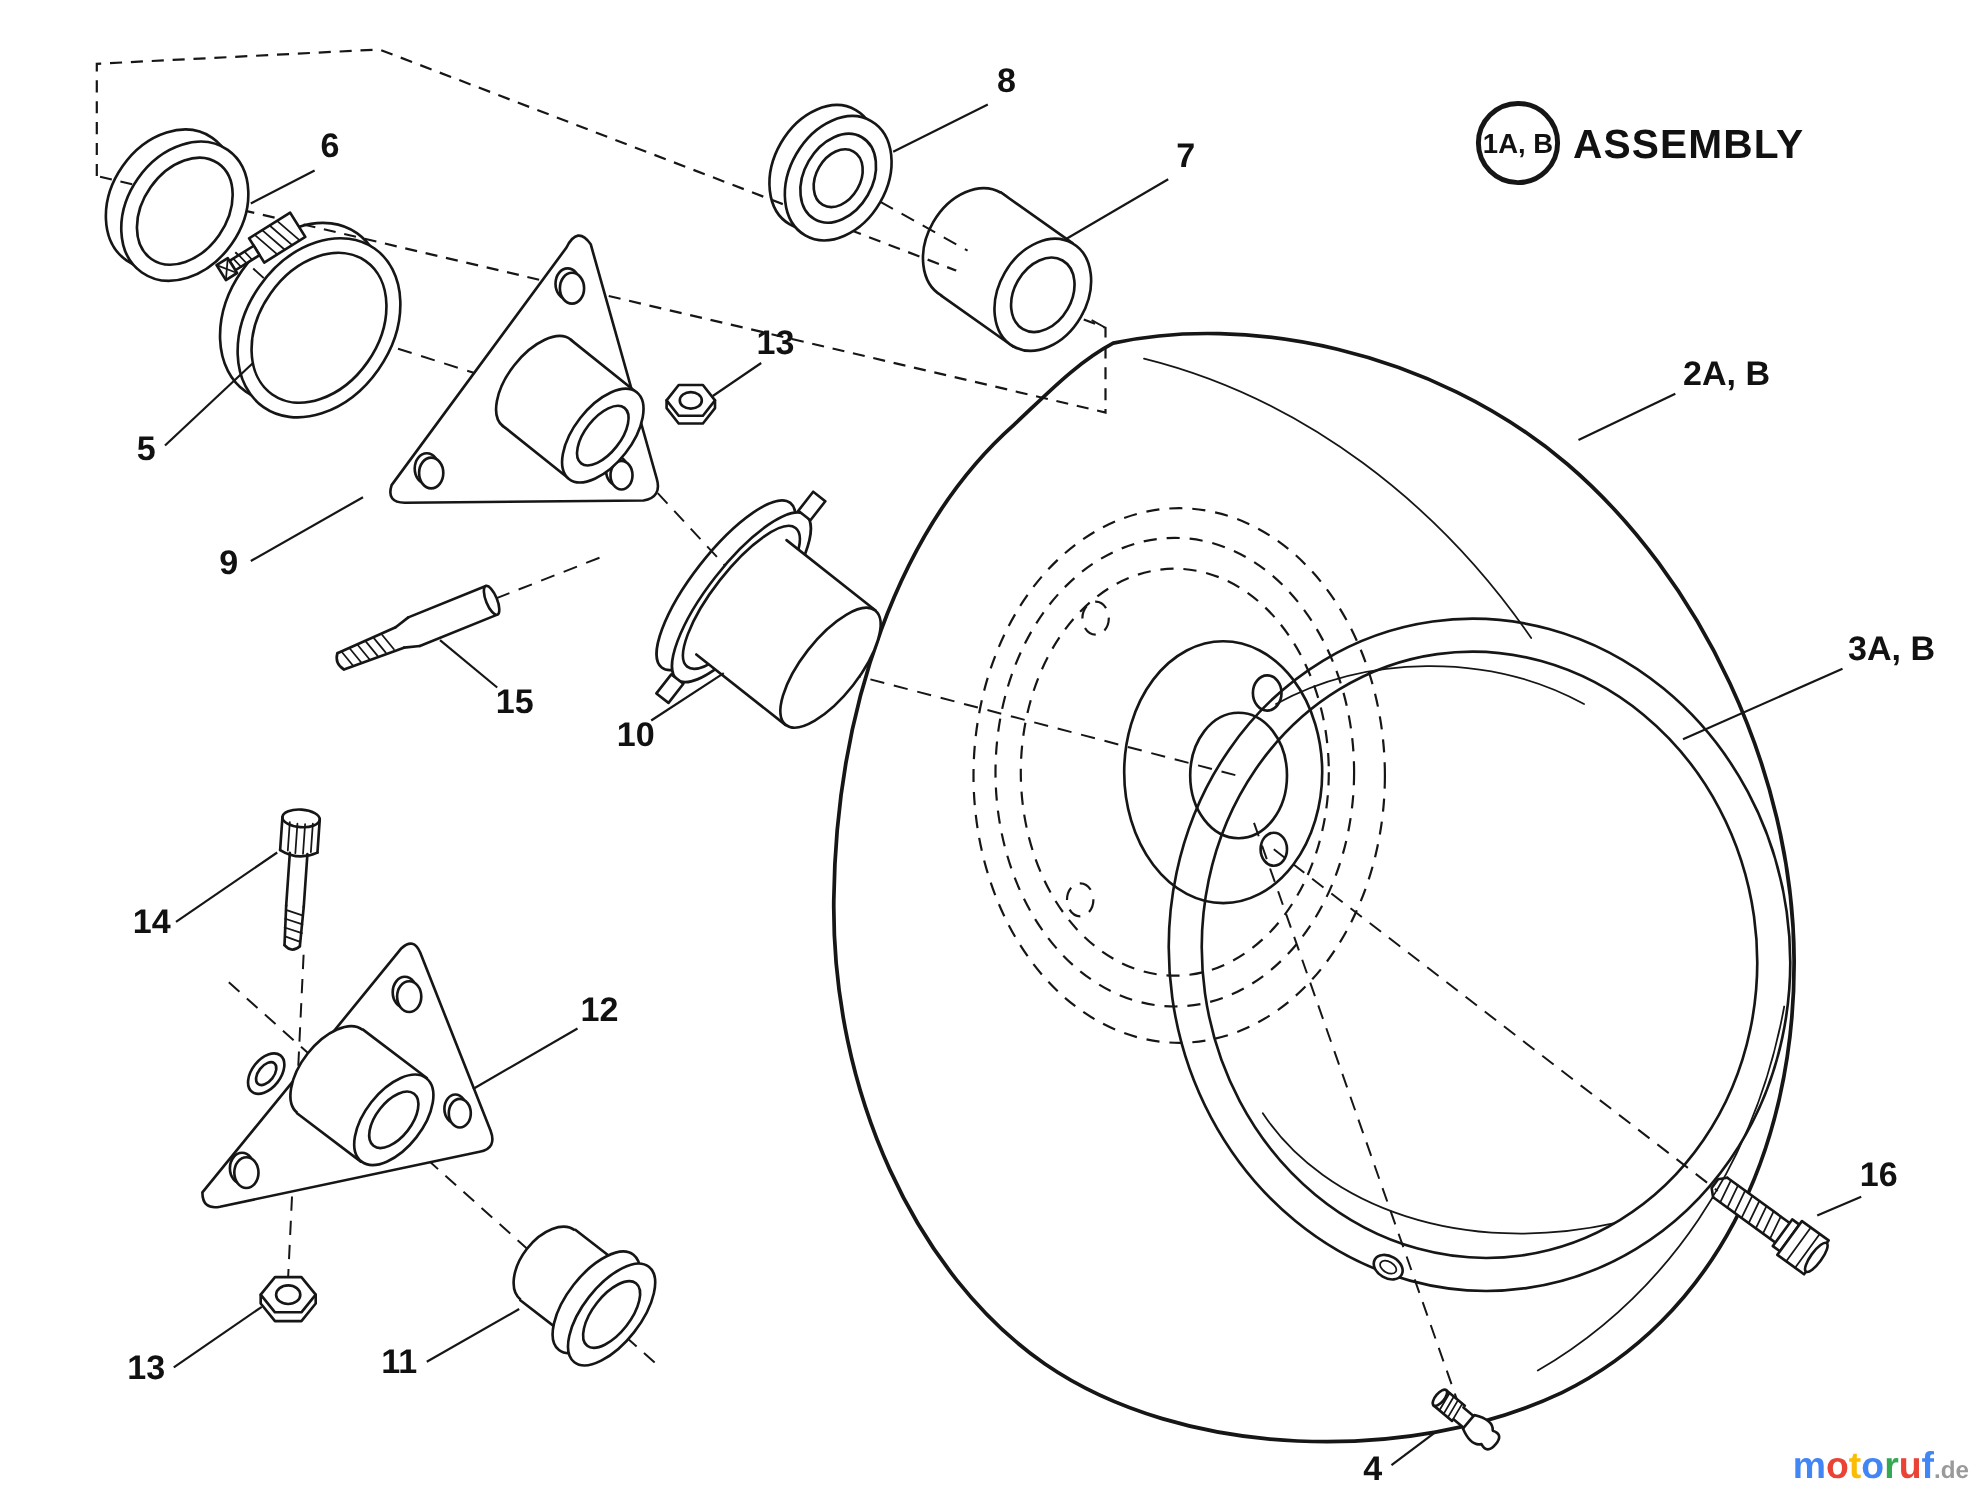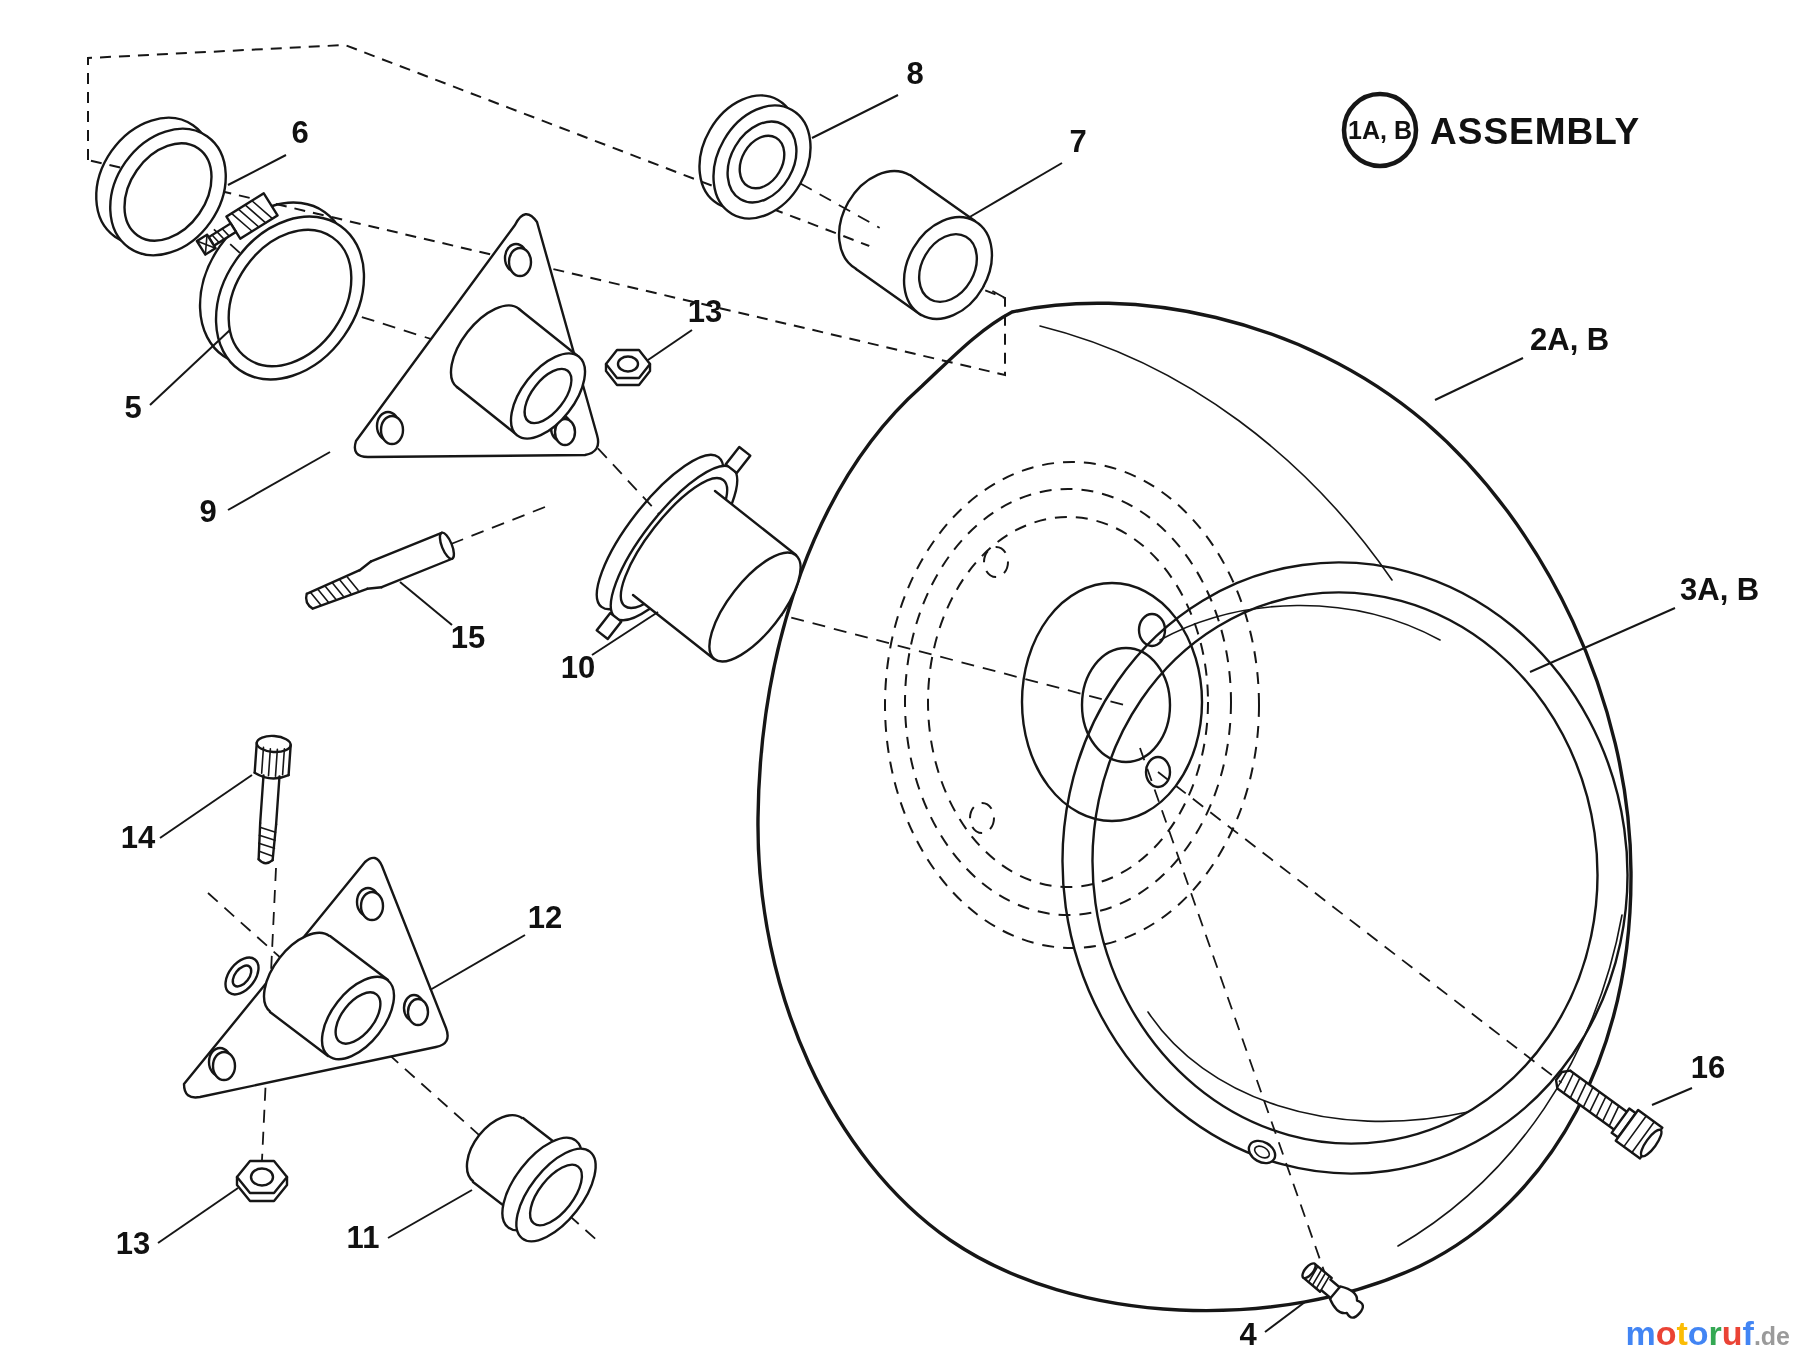--- a/index.html
+++ b/index.html
@@ -14,21 +14,21 @@
   .fillw{fill:#ffffff;stroke:none;}
   .dashb{stroke:#161616;fill:none;stroke-width:2;stroke-dasharray:11 8;}
   .cl   {stroke:#161616;fill:none;stroke-width:1.8;stroke-dasharray:13 9;}
   .hid  {stroke:#161616;fill:none;stroke-width:2;stroke-dasharray:12 9;}
   .leader{stroke:#161616;stroke-width:2;fill:none;}
   text.call {font:bold 31px "Liberation Sans",sans-serif;fill:#111;}
   text.badge{font:bold 25px "Liberation Sans",sans-serif;fill:#111;}
   text.btitle{font:bold 37px "Liberation Sans",sans-serif;fill:#111;letter-spacing:1px;}
   .watermark{position:absolute;right:10px;bottom:6px;font-weight:bold;font-size:34px;
              line-height:1;user-select:none;text-decoration:none;}
-  .watermark .suffix{font-size:25px;color:#9a9a9a;font-weight:bold;}
+  .watermark .suffix{font-size:22px;color:#9a9a9a;font-weight:bold;}
 </style>
 </head>
 <body>
 
 <div class="stage">
 <svg width="1800" height="1356" viewBox="0 0 1800 1356">
 
   <g>
     <path class="sw3" d="M 1012,312 C 1130,286 1300,316 1425,422
        C 1545,525 1630,700 1631,872 C 1632,1050 1555,1200 1420,1266

